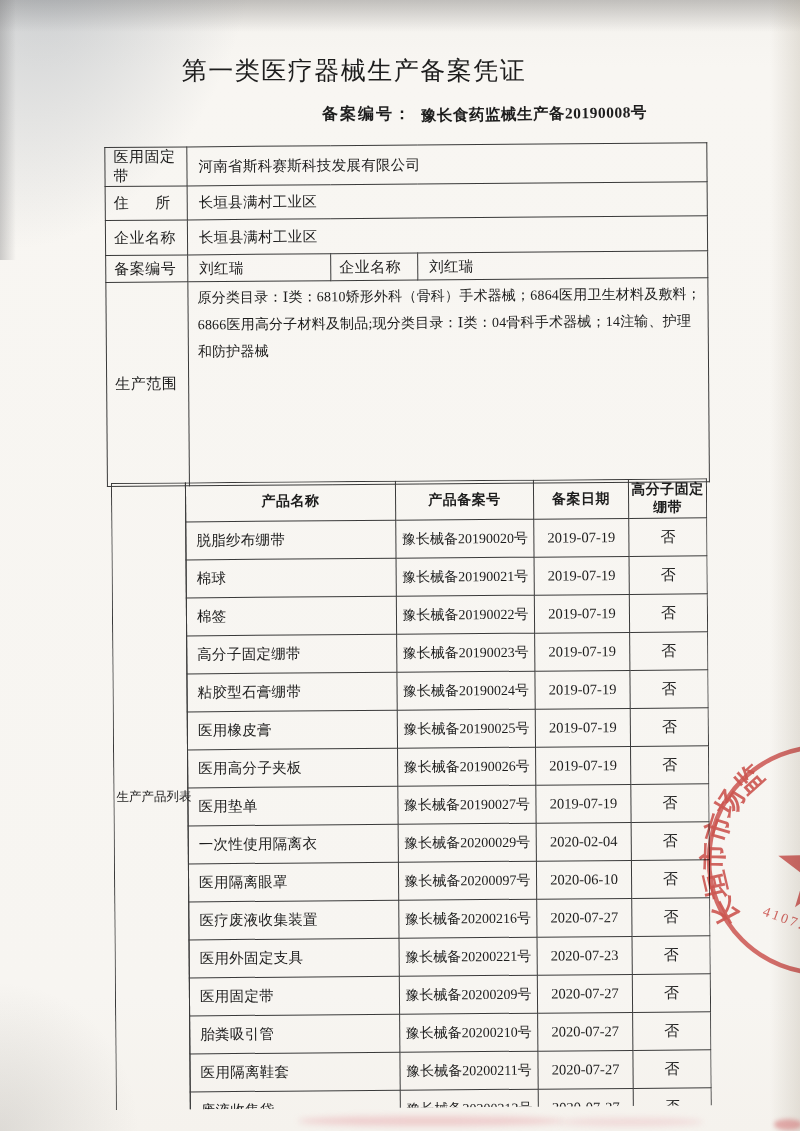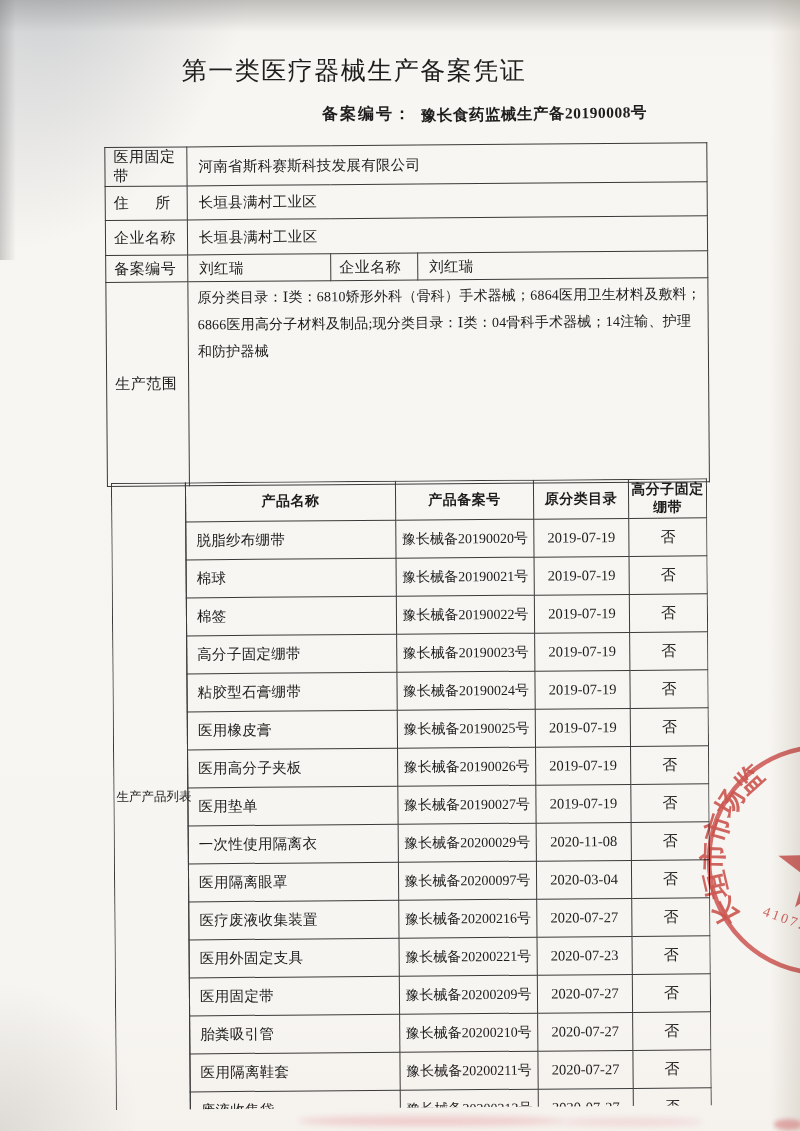--- a/index.html
+++ b/index.html
@@ -136,21 +136,21 @@
         <colgroup>
             <col style="width:210px">
             <col style="width:138px">
             <col style="width:95px">
             <col style="width:78px">
           </colgroup>
         <thead>
           <tr>
             <th>产品名称</th>
             <th>产品备案号</th>
-            <th>原分类目录</th>
+            <th>备案日期</th>
             <th>高分子固定绷带</th>
           </tr>
         </thead>
         <tbody>
 
             <tr>
               <td class="pname">脱脂纱布绷带</td>
               <td class="pno">豫长械备20190020号</td>
               <td class="pdate">2019-07-19</td>
               <td class="pflag">否</td>
@@ -201,28 +201,28 @@
             <tr>
               <td class="pname">医用垫单</td>
               <td class="pno">豫长械备20190027号</td>
               <td class="pdate">2019-07-19</td>
               <td class="pflag">否</td>
             </tr>
 
             <tr>
               <td class="pname">一次性使用隔离衣</td>
               <td class="pno">豫长械备20200029号</td>
-              <td class="pdate">2020-11-08</td>
+              <td class="pdate">2020-02-04</td>
               <td class="pflag">否</td>
             </tr>
 
             <tr>
               <td class="pname">医用隔离眼罩</td>
               <td class="pno">豫长械备20200097号</td>
-              <td class="pdate">2020-03-04</td>
+              <td class="pdate">2020-06-10</td>
               <td class="pflag">否</td>
             </tr>
 
             <tr>
               <td class="pname">医疗废液收集装置</td>
               <td class="pno">豫长械备20200216号</td>
               <td class="pdate">2020-07-27</td>
               <td class="pflag">否</td>
             </tr>
 

